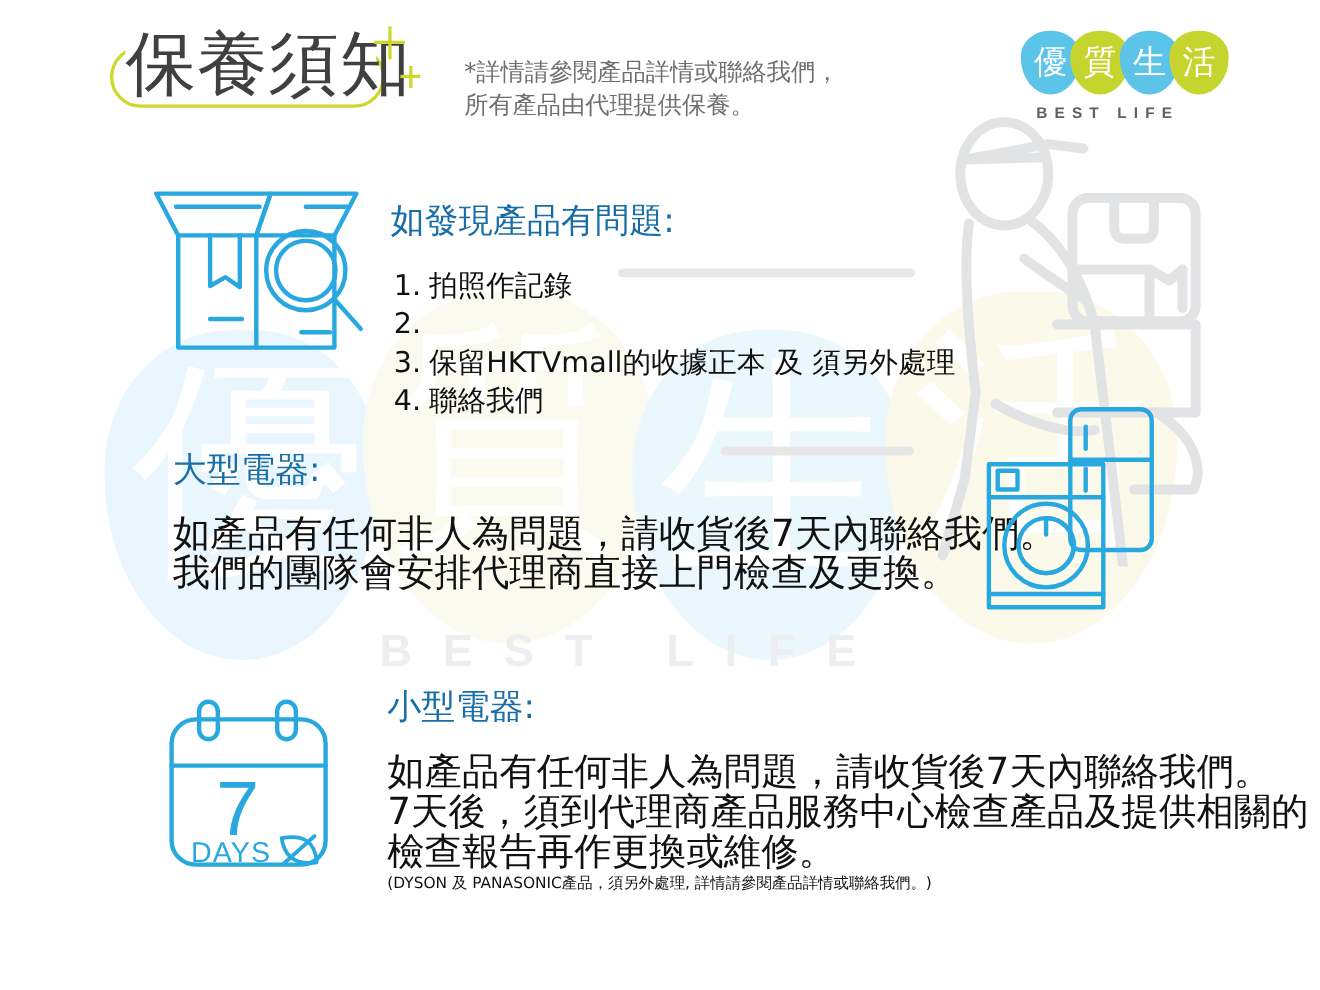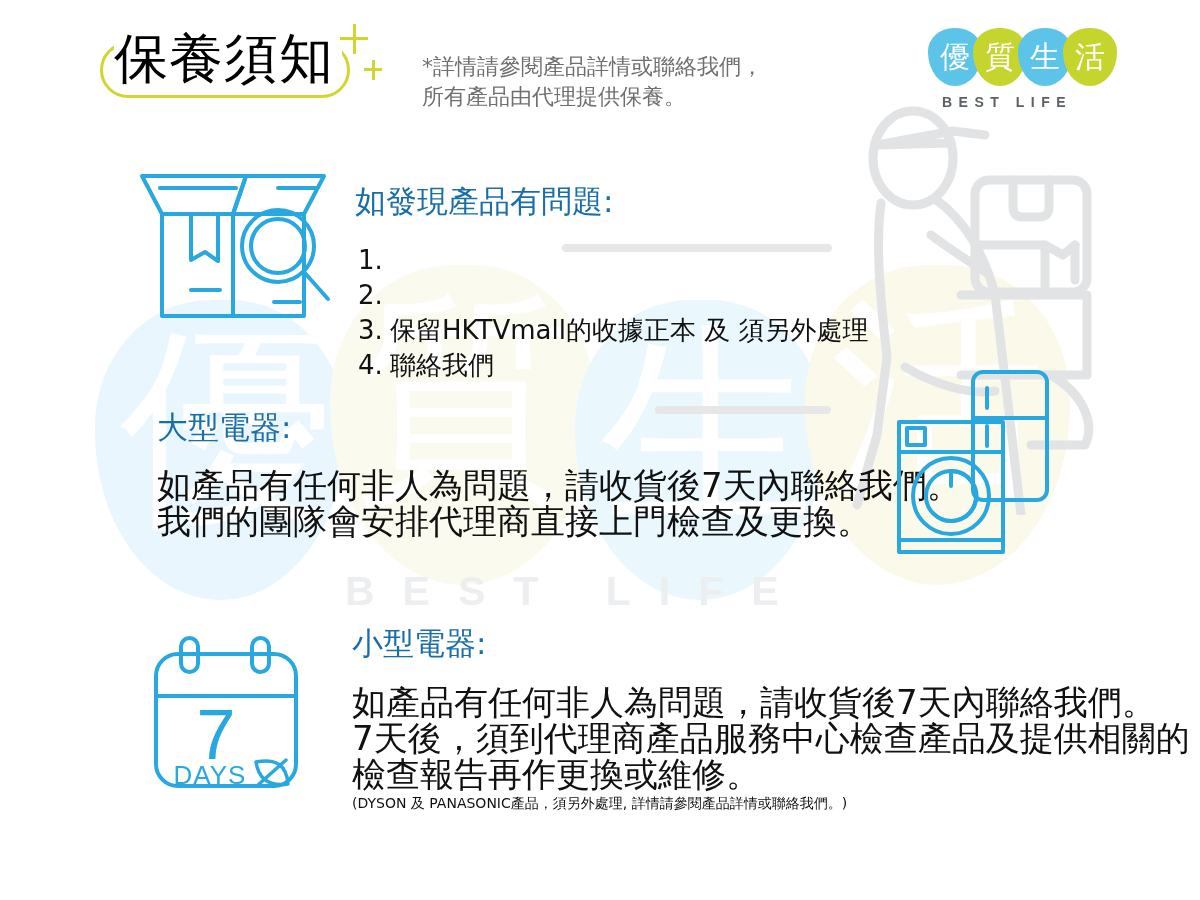--- a/index.html
+++ b/index.html
@@ -61,22 +61,22 @@
   .title-badge .ring{
     position:absolute;left:0;top:14px;width:250px;height:56px;
     border:3px solid #cfd62e;border-radius:28px;
     box-sizing:border-box;
   }
   .title-badge .mask{
     position:absolute;left:14px;top:8px;width:228px;height:30px;background:#ffffff;
   }
   .title-badge .txt{
     position:absolute;left:14px;top:0px;
-    font-size:54px;line-height:62px;
-    color:#000000;
+    font-size:64px;line-height:62px;
+    color:#404040;
     letter-spacing:1px;
     white-space:nowrap;
   }
   .plus{position:absolute;}
   .plus .v{position:absolute;background:#cfd62e;}
   .plus .h{position:absolute;background:#cfd62e;}
   .plus.p1{left:340px;top:24px;width:28px;height:30px;}
   .plus.p1 .v{left:13px;top:0;width:3px;height:30px;}
   .plus.p1 .h{left:0;top:13px;width:28px;height:3px;}
   .plus.p2{left:364px;top:60px;width:18px;height:20px;}
@@ -241,20 +241,21 @@
     </g>
   </svg>
 
   <div class="heading" style="left:355px;top:182px;">如發現產品有問題:</div>
 
   <div class="divider" style="left:562px;top:244px;width:270px;"></div>
 
   <div class="olist" style="left:358px;top:243px;">
     <div class="li">
       <span class="num">1.</span>
+      <span>拍照作記錄</span>
     </div>
     <div class="li">
       <span class="num">2.</span>
     </div>
     <div class="li">
       <span class="num">3.</span>
       <span>保留HKTVmall的收據正本 及 須另外處理</span>
     </div>
     <div class="li">
       <span class="num">4.</span>

